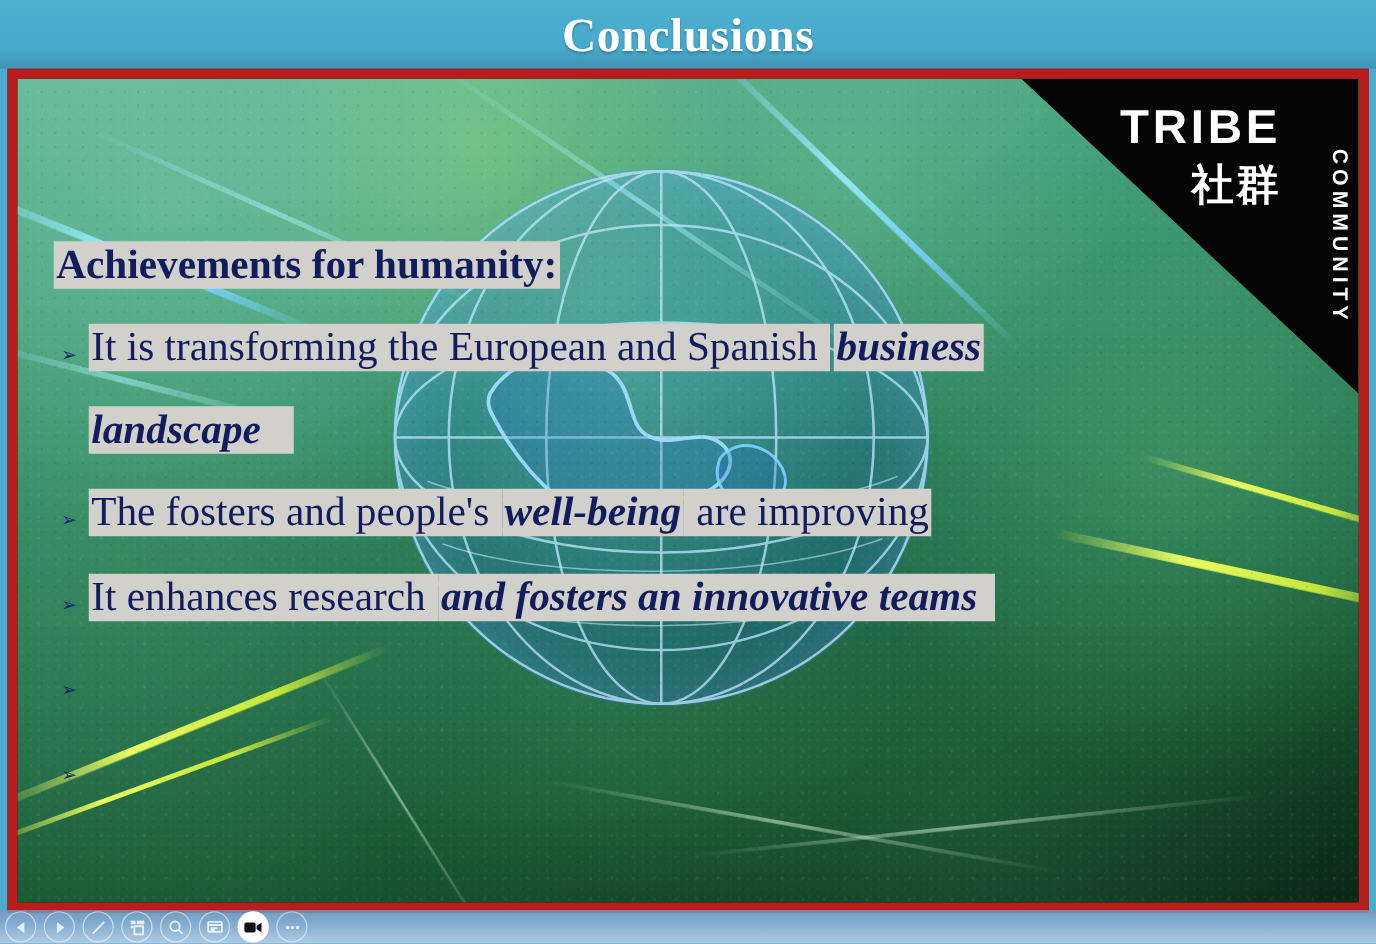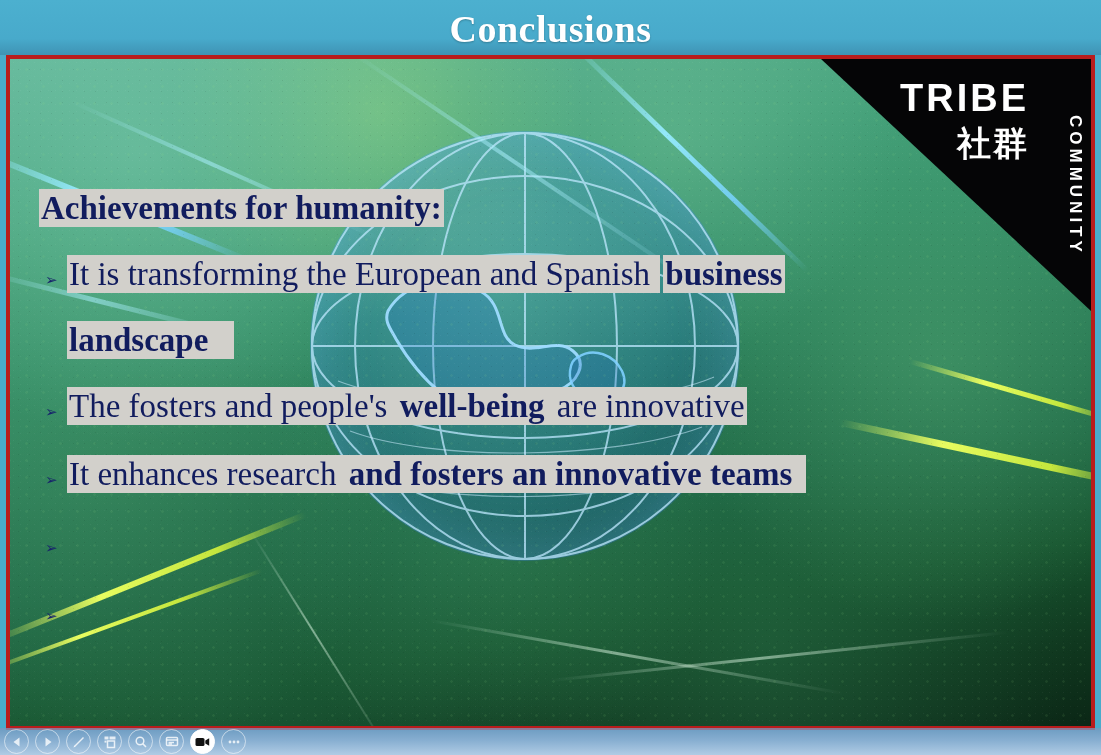--- a/index.html
+++ b/index.html
@@ -38,21 +38,21 @@
     margin-top: 2px;
   }
 
   
   #slide-frame {
     position: absolute;
     left: 6px;
     top: 55px;
     width: 1089px;
     height: 675px;
-    border: 4px solid #b91c1c;
+    border: 8px solid #b91c1c;
     box-sizing: border-box;
     overflow: hidden;
     background: #0d3020;
   }
 
   
   #bg-art {
     position: absolute;
     inset: 0;
     overflow: hidden;
@@ -178,21 +178,21 @@
     width: 100%; height: 100%;
     padding: 0;
   }
   .hl {
     background: #d2d0cb;
     color: #111c5e;
     box-decoration-break: clone;
     -webkit-box-decoration-break: clone;
     padding: 1px 2px;
   }
-  .hl b, .hl strong { font-weight: bold; }
+  .hl b, .hl strong { font-weight: bold; font-style: italic; }
 
   #heading-line {
     position: absolute;
     left: 14px; top: 130px;
     font-size: 33px;
     font-weight: bold;
     line-height: 1.18;
     white-space: nowrap;
   }
 
@@ -332,21 +332,21 @@
     <div class="bullet-row" id="b1">
       <span class="bullet-mark">➢</span>
       <span class="bullet-text"><span class="hl">It is transforming the European and Spanish </span><span class="hl" style="margin-left:3px;"><b>business</b></span></span>
     </div>
     <div class="bullet-row" id="b1b">
       <span class="bullet-text"><span class="hl" style="padding-right:26px;"><b>landscape</b></span></span>
     </div>
 
     <div class="bullet-row" id="b2">
       <span class="bullet-mark">➢</span>
-      <span class="bullet-text"><span class="hl">The fosters and people's </span><span class="hl"><b>well-being</b></span><span class="hl"> are innovative</span></span>
+      <span class="bullet-text"><span class="hl">The fosters and people's </span><span class="hl"><b>well-being</b></span><span class="hl"> are improving</span></span>
     </div>
 
     <div class="bullet-row" id="b3">
       <span class="bullet-mark">➢</span>
       <span class="bullet-text"><span class="hl">It enhances research </span><span class="hl" style="padding-right:14px;"><b>and fosters an innovative teams</b></span></span>
     </div>
 
     <div class="bullet-row" id="b4">
       <span class="bullet-mark">➢</span>
     </div>

